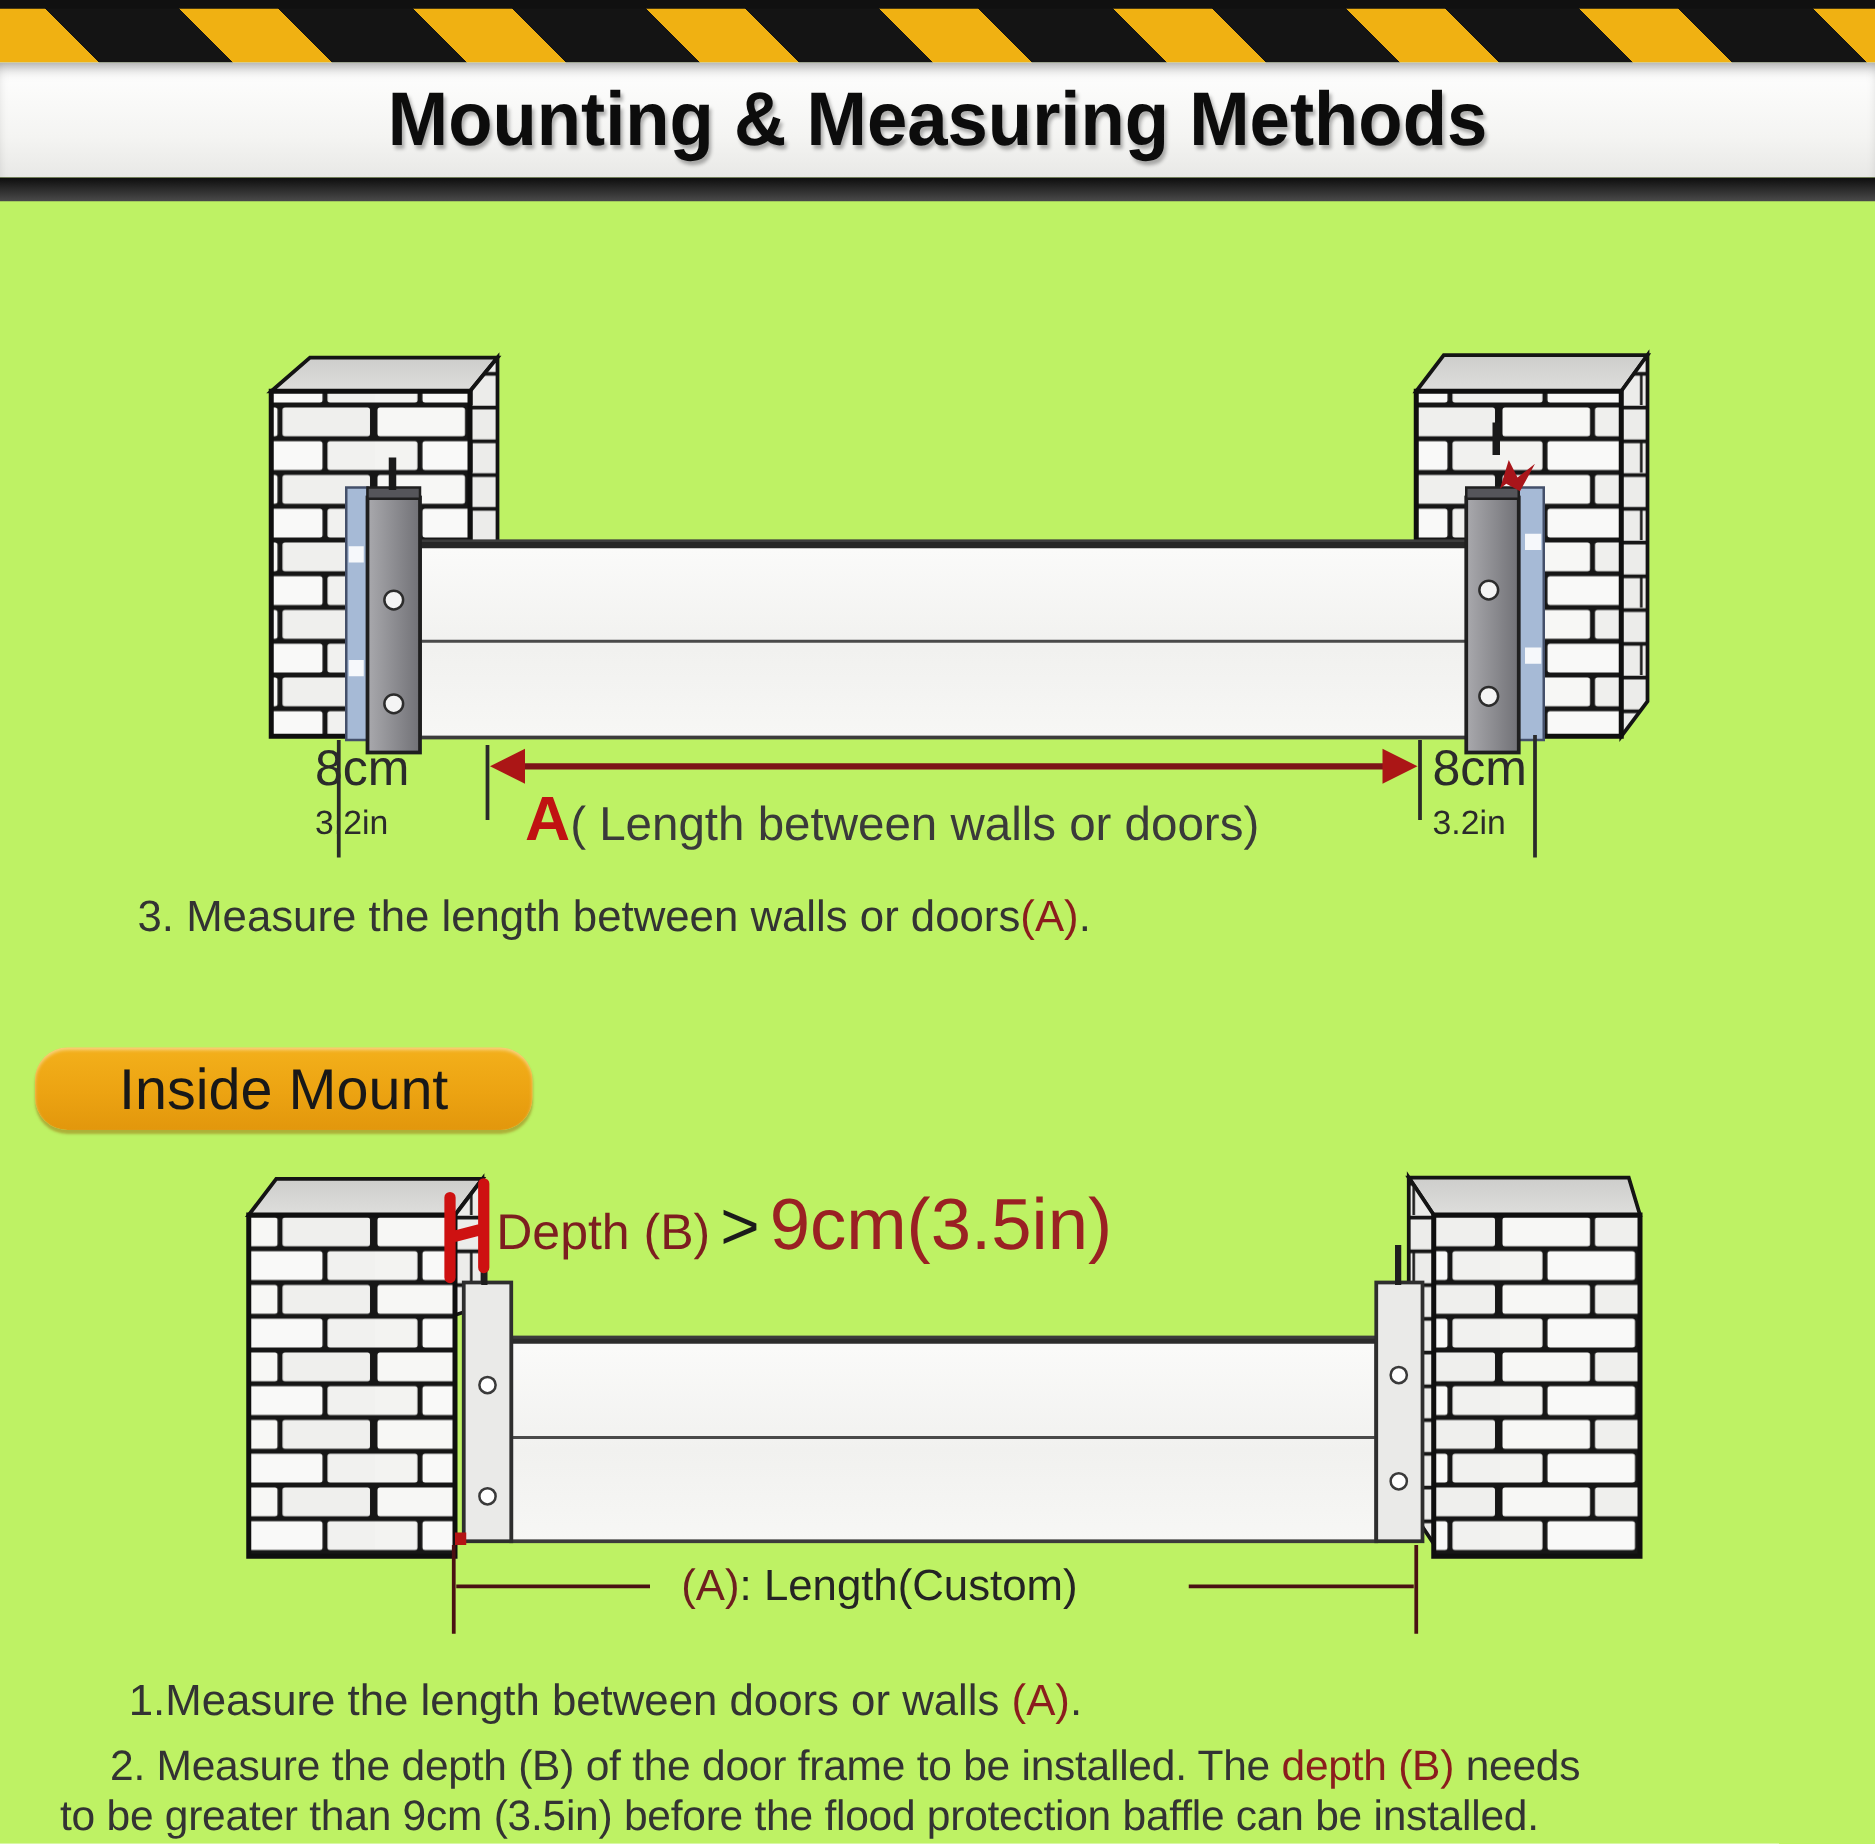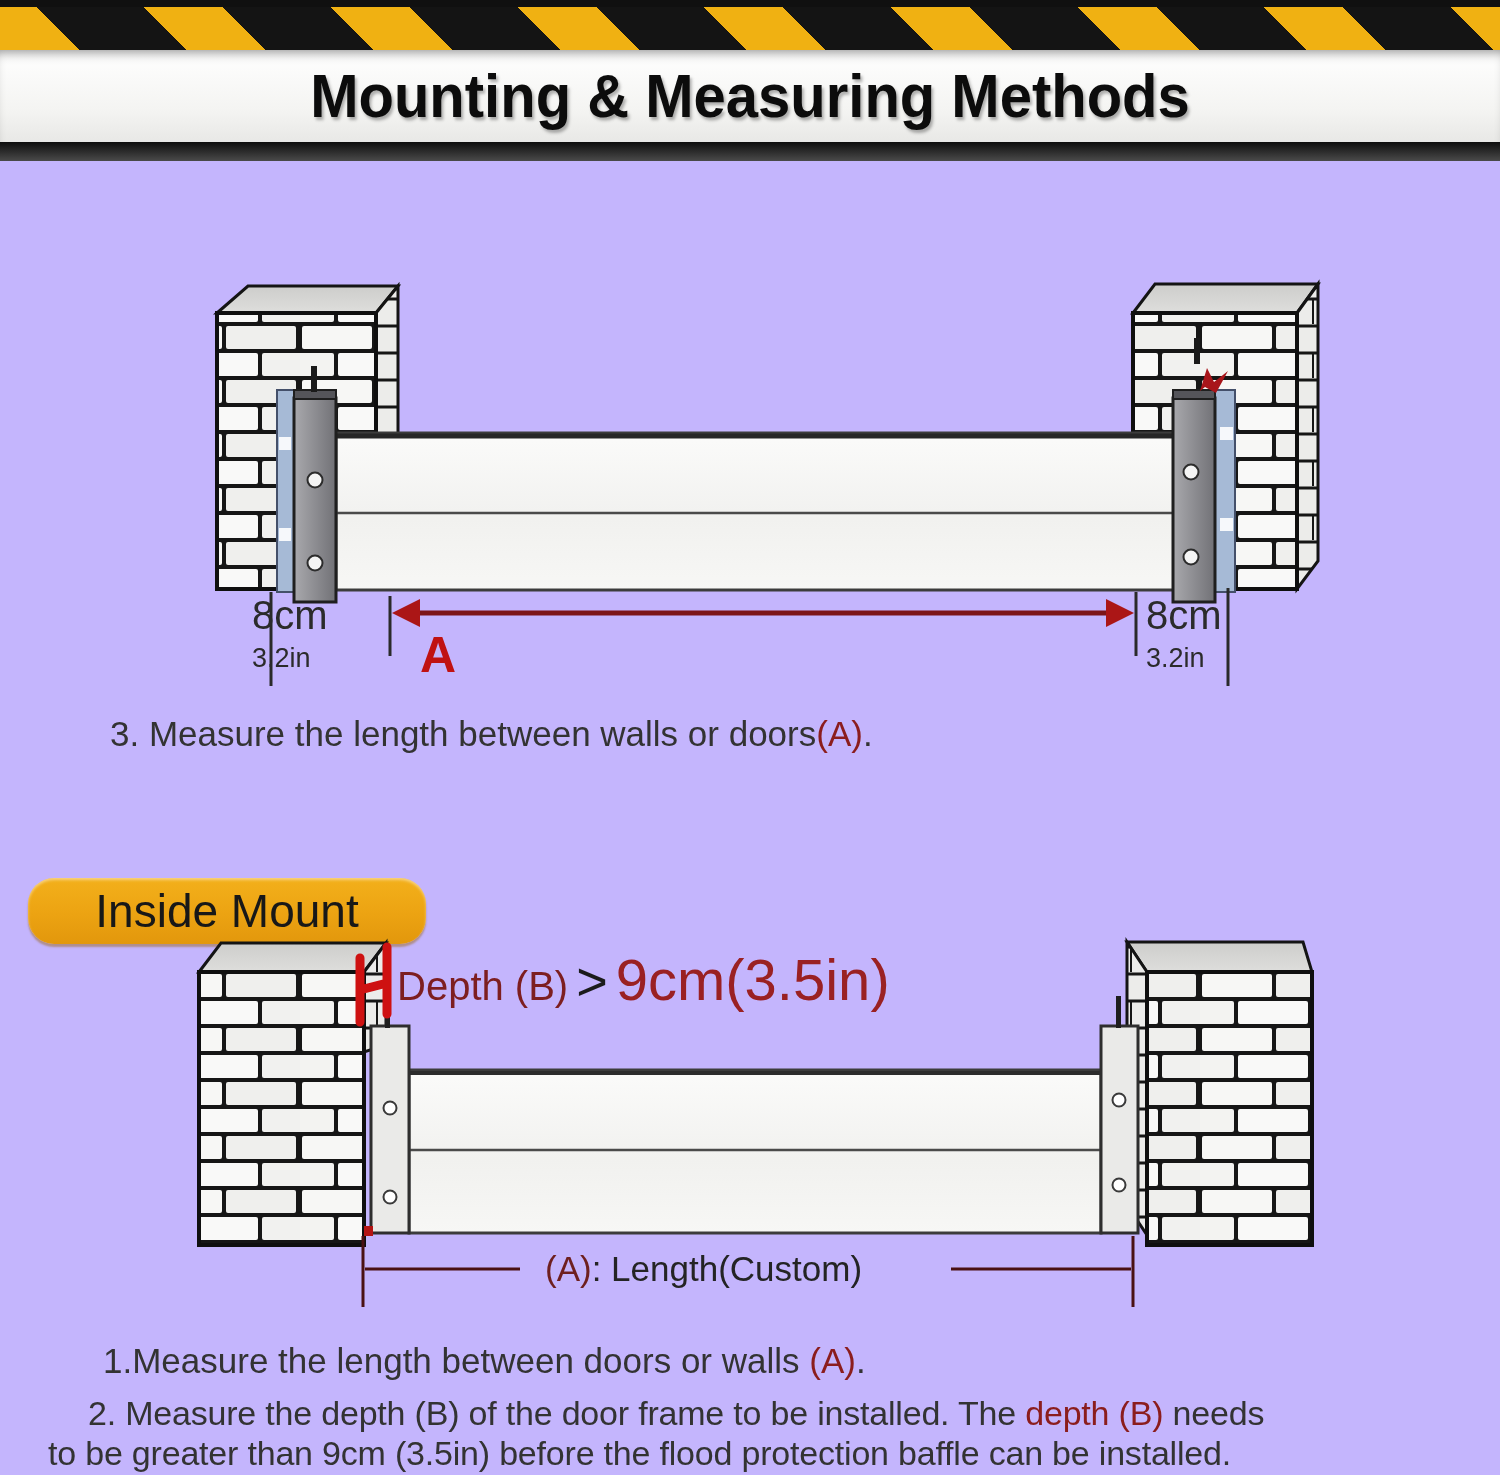--- a/index.html
+++ b/index.html
@@ -1,38 +1,38 @@
 <!DOCTYPE html>
 <html><head>
 <meta charset="utf-8">
 <style>
   html,body{margin:0;padding:0;background:#ffffff;}
   .page{position:relative;width:1500px;height:1475px;overflow:hidden;
-        font-family:"Liberation Sans",sans-serif;background:#c4b5fd;}
+        font-family:"Liberation Sans",sans-serif;background:#bef264;}
 
   
   .tape{position:absolute;top:0;left:0;width:100%;height:50px;background:#101010;}
   .tape-stripes{position:absolute;top:7px;left:0;right:0;height:43px;
     background:repeating-linear-gradient(45deg,#f0b112 0 56px,#141414 56px 132px);}
   .title-band{position:absolute;top:50px;left:0;width:100%;height:92px;
     background:linear-gradient(180deg,#ffffff 0%,#f4f4f2 65%,#e8e8e6 100%);
     box-shadow:inset 0 9px 12px -7px rgba(0,0,0,.45);}
   .page-title{width:100%;text-align:center;line-height:92px;font-size:58px;font-weight:bold;
     color:#0c0c0c;letter-spacing:0px;transform:scaleY(1.05);
     text-shadow:2px 3px 3px rgba(0,0,0,.30);white-space:nowrap;}
   .dark-bar{position:absolute;top:142px;left:0;width:100%;height:19px;
     background:linear-gradient(180deg,#0d0d0d,#4a4a4a);}
 
   
   .badge{position:absolute;display:flex;align-items:center;justify-content:center;
     background:linear-gradient(180deg,#f3b01b 0%,#eca312 55%,#e2970c 100%);
     border-radius:26px;box-shadow:0 3px 2px rgba(150,95,5,.45), inset 0 2px 3px rgba(255,255,255,.45);
     font-size:46px;color:#181818;white-space:nowrap;}
   .badge-outside{left:25px;top:187px;width:400px;height:90px;}
-  .badge-inside{left:28px;top:838px;width:398px;height:66px;margin-top:40px;}
+  .badge-inside{left:28px;top:838px;width:398px;height:66px;}
 
   
   .art{position:absolute;top:0;left:0;z-index:1;}
 
   
   .txt{position:absolute;z-index:2;white-space:nowrap;color:#2f2f2f;}
   .gap-label{font-size:40px;line-height:43px;color:#2b2b2b;}
   .gap-label .inch{font-size:27px;}
   .span-label{left:420px;top:630px;display:flex;align-items:baseline;}
   .span-label .red-a{font-size:50px;font-weight:bold;color:#c01212;line-height:50px;}
@@ -196,20 +196,21 @@
   <div class="txt gap-label" style="left:252px;top:594px;">
     <div>8cm</div>
     <div class="inch">3.2in</div>
   </div>
   <div class="txt gap-label" style="left:1146px;top:594px;">
     <div>8cm</div>
     <div class="inch">3.2in</div>
   </div>
   <div class="txt span-label">
     <span class="red-a">A</span>
+      <span class="rest">( Length between walls or doors)</span>
   </div>
 
   <div class="txt step" style="left:110px;top:714px;">
     <span>3. Measure the length between walls or doors</span><span class="em">(A)</span><span>.</span>
   </div>
 
   <div class="txt depth-note">
     <span class="lbl">Depth (B)</span>
     <span class="op">&gt;</span>
     <span class="val">9cm(3.5in)</span>

